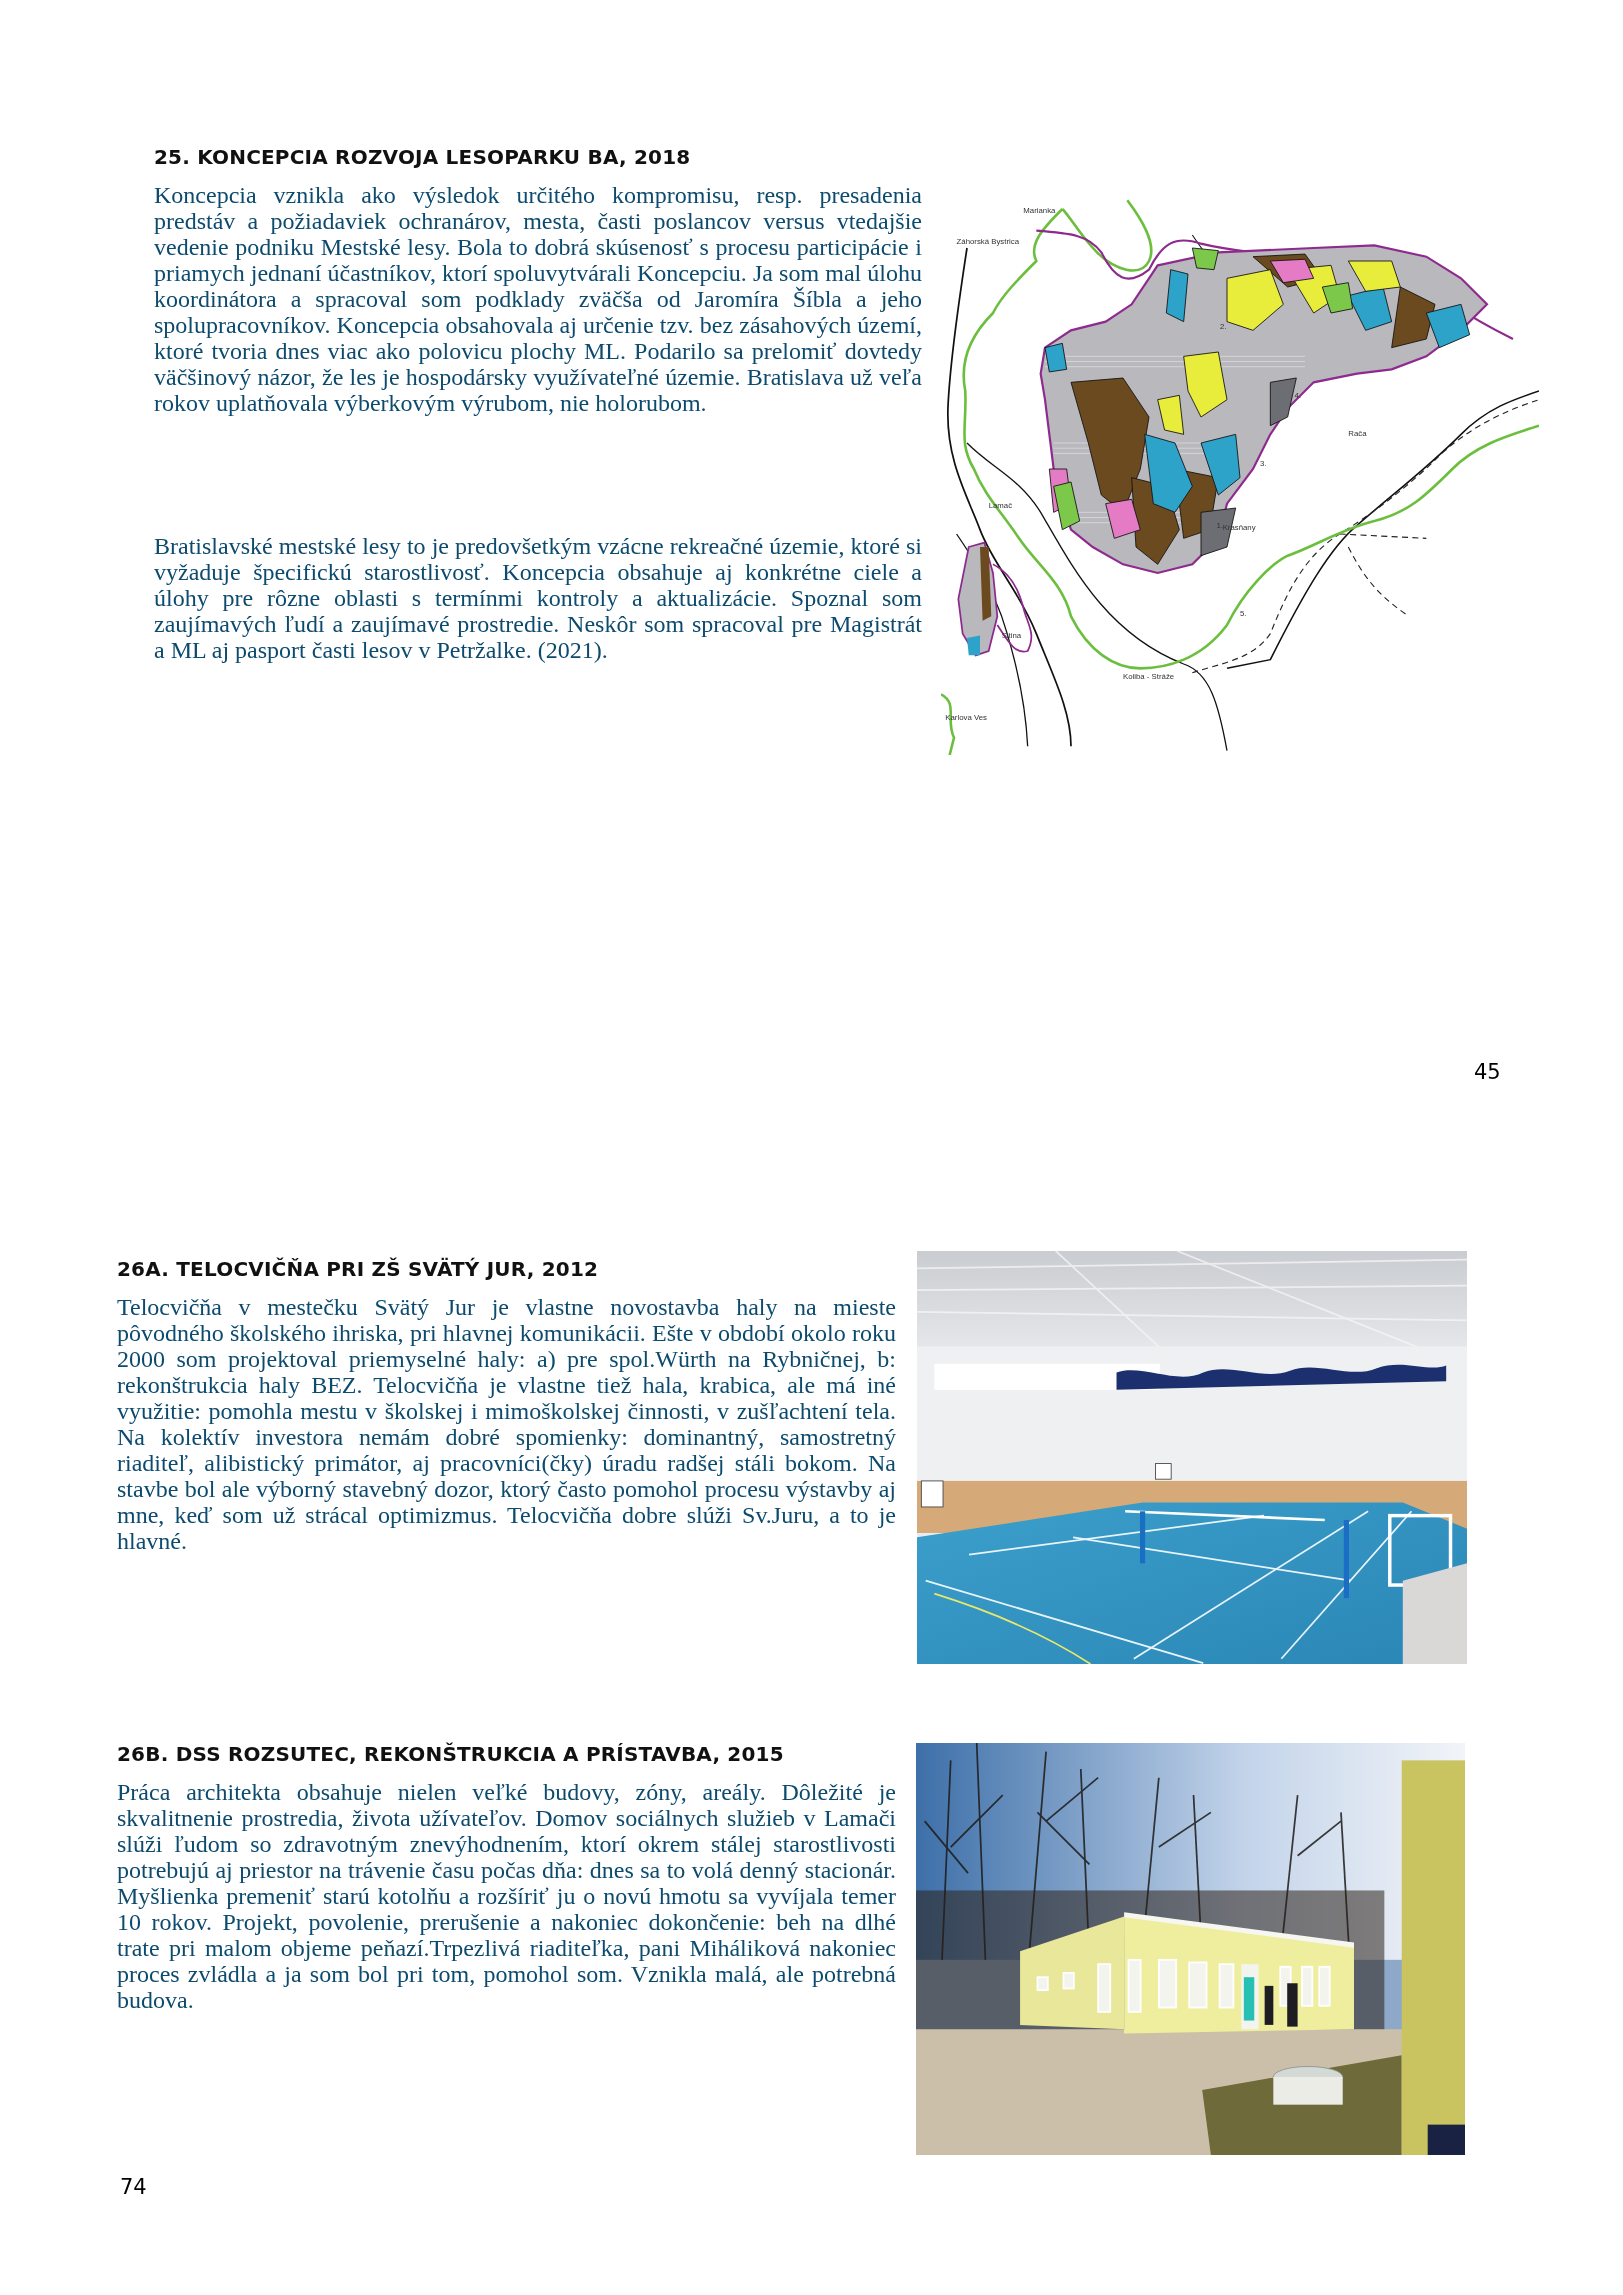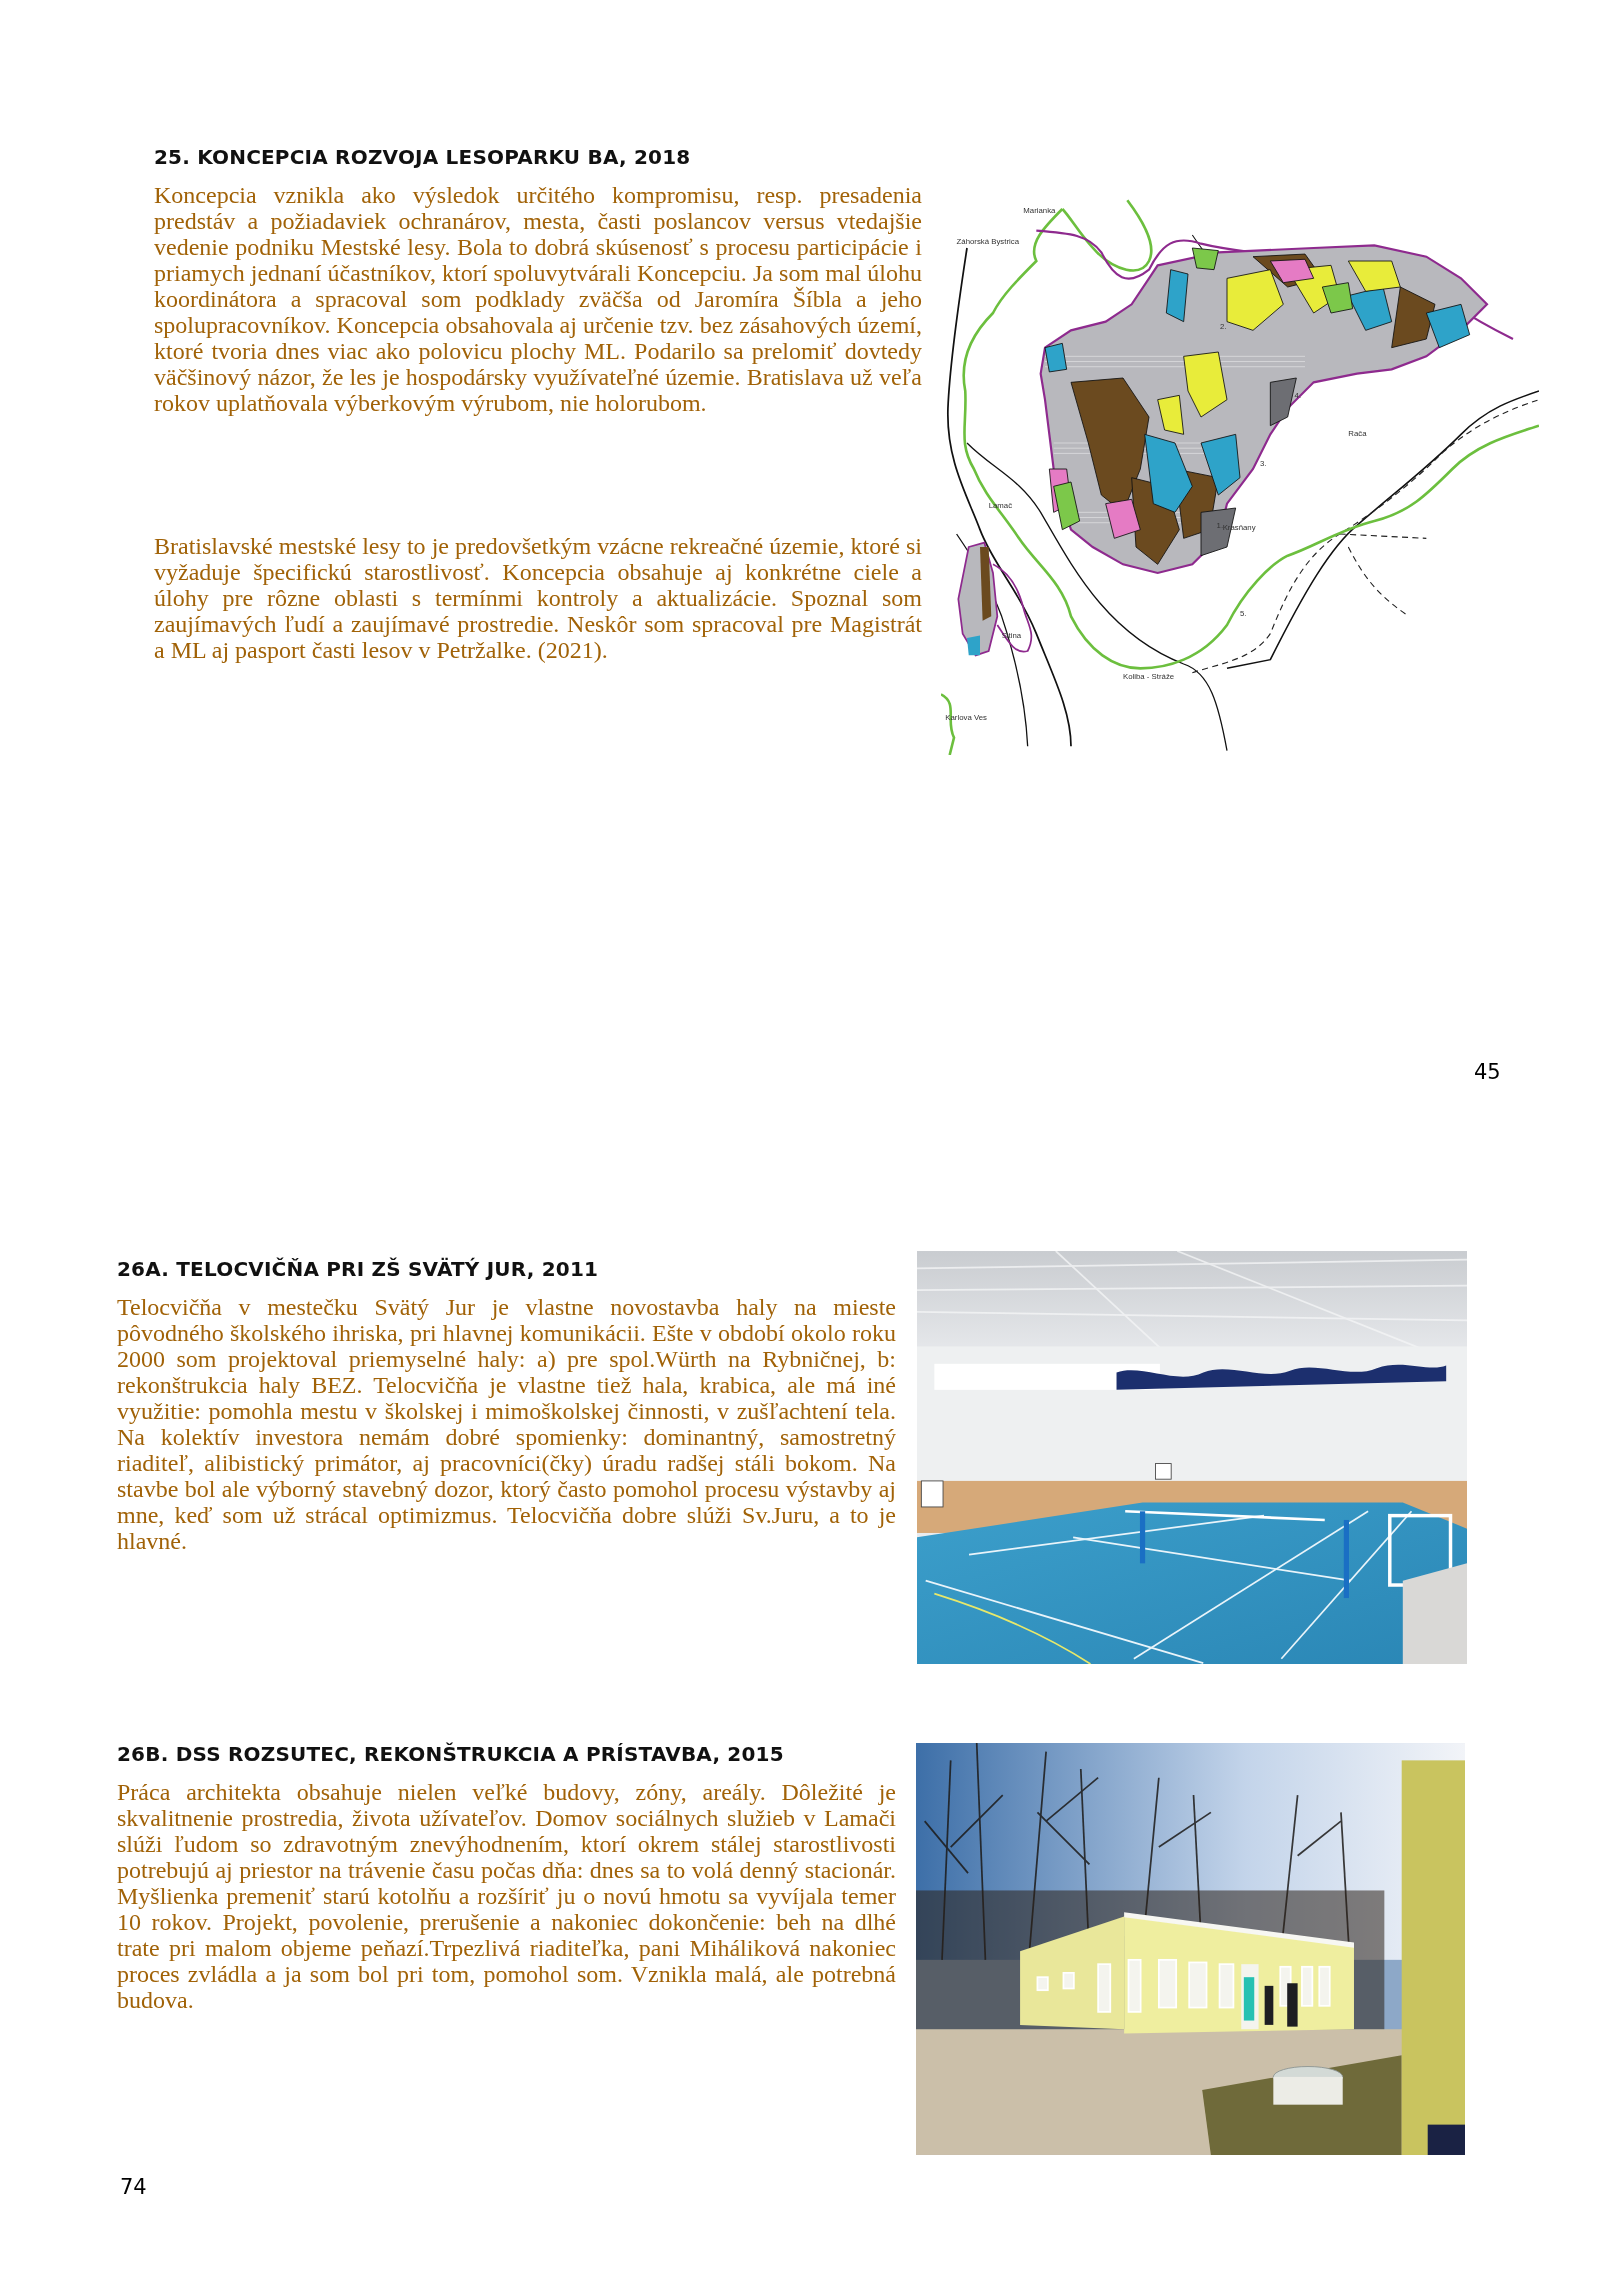--- a/index.html
+++ b/index.html
@@ -1,18 +1,18 @@
 <!DOCTYPE html>
 <html style="font-size:14px"><head>
 <meta charset="utf-8">
 <style>
   html, body { margin: 0; padding: 0; background: #ffffff; }
   body { width: 1623px; height: 2295px; position: relative; overflow: hidden; font-family: "DejaVu Serif", serif; color: #1a1a1a; }
   .heading { position: absolute; font-family: "DejaVu Sans", sans-serif; font-weight: bold; font-size: 20px; letter-spacing: 0.2px; color: #111; white-space: nowrap; margin-top: 6px; }
-  .para { position: absolute; font-family: "Liberation Serif", serif; font-size: 24px; line-height: 26px; text-align: justify; color: #a16207; margin: 0; }
+  .para { position: absolute; font-family: "Liberation Serif", serif; font-size: 24px; line-height: 26px; text-align: justify; color: #0c4a6e; margin: 0; }
   .pagenum { position: absolute; font-family: "DejaVu Sans", sans-serif; font-size: 21px; color: #000000; }
   .figure { position: absolute; overflow: hidden; }
   .map-label { font-family: "Liberation Sans", sans-serif; font-size: 9px; fill: #333; }
 </style>
 </head>
 <body>
 
 <div class="heading" style="left:154px; top:139px;">25. KONCEPCIA ROZVOJA LESOPARKU BA, 2018</div>
 
 <p class="para" style="left:154px; top:182px; width:768px;">Koncepcia vznikla ako výsledok určitého kompromisu, resp. presadenia predstáv a požiadaviek ochranárov, mesta, časti poslancov versus vtedajšie vedenie podniku Mestské lesy. Bola to dobrá skúsenosť s procesu participácie i priamych jednaní účastníkov, ktorí spoluvytvárali Koncepciu. Ja som mal úlohu koordinátora a spracoval som podklady zväčša od Jaromíra Šíbla a jeho spolupracovníkov. Koncepcia obsahovala aj určenie tzv. bez zásahových území, ktoré tvoria dnes viac ako polovicu plochy ML. Podarilo sa prelomiť dovtedy väčšinový názor, že les je hospodársky využívateľné územie. Bratislava už veľa rokov uplatňovala výberkovým výrubom, nie holorubom.</p>
@@ -91,21 +91,21 @@
     <text class="map-label" x="318" y="398">1.</text>
     <text class="map-label" x="322" y="168">2.</text>
     <text class="map-label" x="368" y="326">3.</text>
     <text class="map-label" x="408" y="248">4.</text>
     <text class="map-label" x="345" y="500">5.</text>
   </svg>
 </div>
 
 <div class="pagenum" style="left:1474px; top:1060px;">45</div>
 
-<div class="heading" style="left:117px; top:1251px;">26A. TELOCVIČŇA PRI ZŠ SVÄTÝ JUR, 2011</div>
+<div class="heading" style="left:117px; top:1251px;">26A. TELOCVIČŇA PRI ZŠ SVÄTÝ JUR, 2012</div>
 <p class="para" style="left:117px; top:1294px; width:779px;">Telocvičňa v mestečku Svätý Jur je vlastne novostavba haly na mieste pôvodného školského ihriska, pri hlavnej komunikácii. Ešte v období okolo roku 2000 som projektoval priemyselné haly: a) pre spol.Würth na Rybničnej, b: rekonštrukcia haly BEZ. Telocvičňa je vlastne tiež hala, krabica, ale má iné využitie: pomohla mestu v školskej i mimoškolskej činnosti, v zušľachtení tela. Na kolektív investora nemám dobré spomienky: dominantný, samostretný riaditeľ, alibistický primátor, aj pracovníci(čky) úradu radšej stáli bokom. Na stavbe bol ale výborný stavebný dozor, ktorý často pomohol procesu výstavby aj mne, keď som už strácal optimizmus. Telocvičňa dobre slúži Sv.Juru, a to je hlavné.</p>
 
 <div class="figure" style="left:917px; top:1251px; width:550px; height:413px; background:#e9ecef;">
   <svg width="550" height="413" viewBox="0 0 634 476">
     <defs>
       <linearGradient id="ceil" x1="0" y1="0" x2="0" y2="1">
           <stop offset="0" stop-color="#c9ccd0"></stop>
           <stop offset="1" stop-color="#e7e9ec"></stop>
         </linearGradient>
       <linearGradient id="floor" x1="0" y1="0" x2="1" y2="1">

